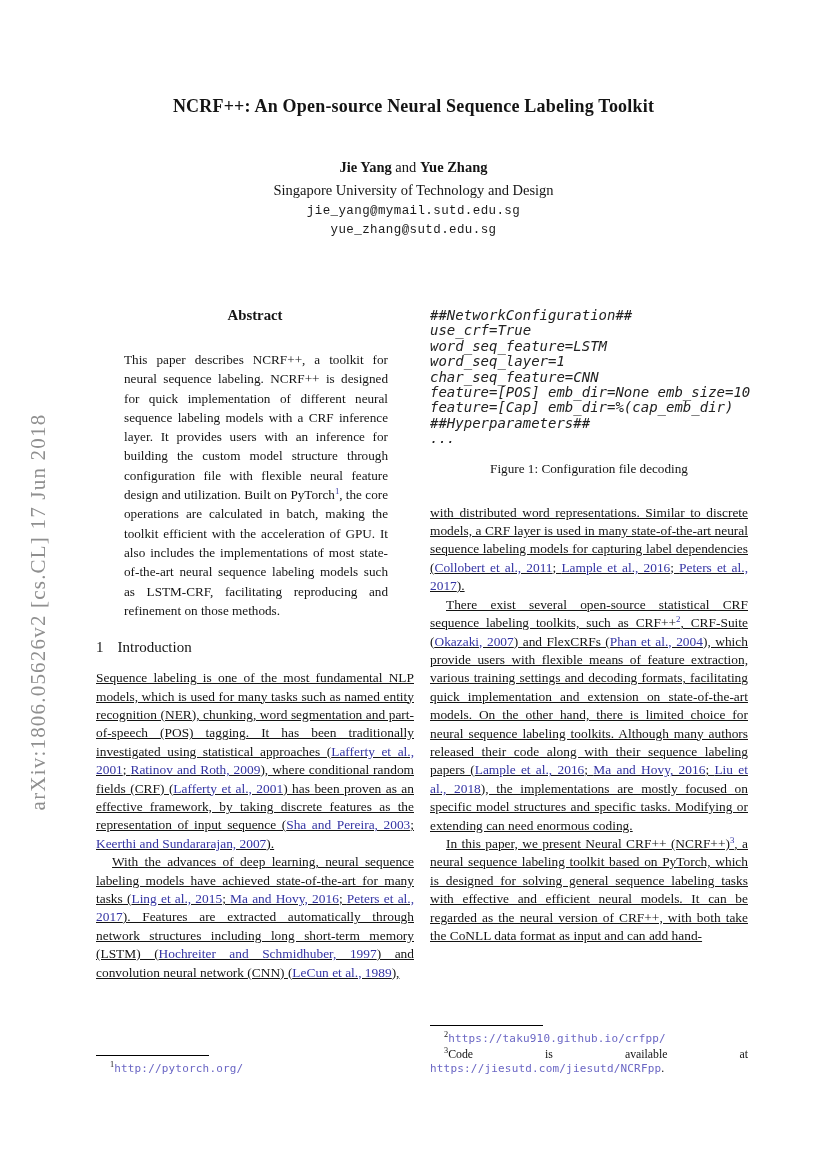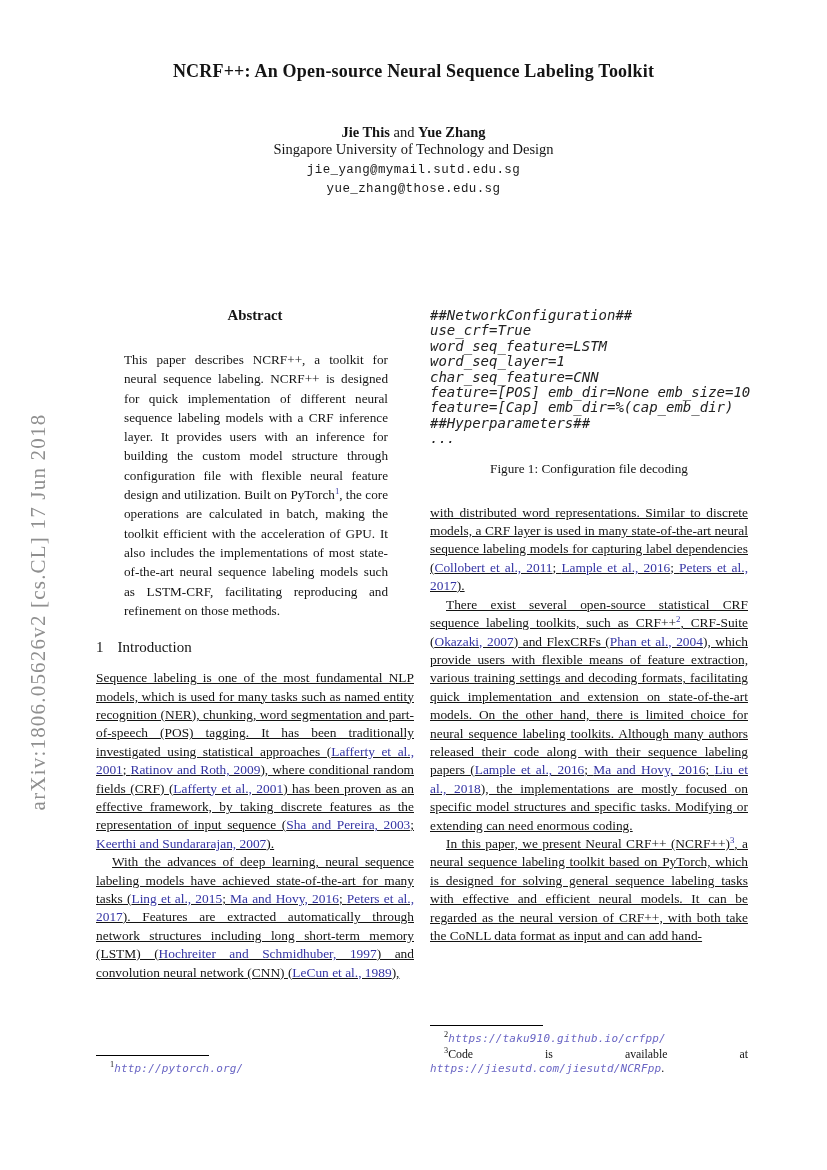--- a/index.html
+++ b/index.html
@@ -17,24 +17,24 @@
     position: absolute;
     top: 612px;
     left: 38px;
     transform: translate(-50%, -50%) rotate(-90deg);
     transform-origin: center center;
     white-space: nowrap;
     font-size: 21px;
     letter-spacing: 1.2px;
     color: #8f8f8f;
   }
-  .header { text-align: center; padding-top: 61px; }
+  .header { text-align: center; padding-top: 96px; }
   .title { font-size: 18px; font-weight: bold; letter-spacing: 0.2px; }
   .authors-line { margin-top: 42px; font-size: 14.5px; }
-  .affiliation { font-size: 14.5px; }
+  .affiliation { margin-top: 6px; font-size: 14.5px; }
   .email {
     margin-top: 5px;
     font-family: Liberation Mono, monospace;
     font-size: 12.5px;
     letter-spacing: 0.4px;
     color: #1a1a1a;
   }
   .columns {
     position: absolute;
     left: 96px;
@@ -113,36 +113,35 @@
     vertical-align: super;
     font-size: 70%;
     line-height: 0;
     color: #141414;
   }
   .seg-url {
     font-family: "DejaVu Sans Mono", "Liberation Mono", monospace;
     font-size: 93%;
     color: #6a66c4;
     letter-spacing: 0.2px;
-    font-style: italic;
   }
 </style>
 </head>
 <body>
 
 <div class="page">
 
   <div class="arxiv-stamp">arXiv:1806.05626v2  [cs.CL]  17 Jun 2018</div>
 
   <div class="header">
     <div class="title">NCRF++: An Open-source Neural Sequence Labeling Toolkit</div>
-    <div class="authors-line"><span class="seg-b">Jie This</span><span>  and  </span><span class="seg-b">Yue Zhang</span></div>
+    <div class="authors-line"><span class="seg-b">Jie Yang</span><span>  and  </span><span class="seg-b">Yue Zhang</span></div>
     <div class="affiliation">Singapore University of Technology and Design</div>
     <div class="email">jie_yang@mymail.sutd.edu.sg</div>
-    <div class="email">yue_zhang@those.edu.sg</div>
+    <div class="email">yue_zhang@sutd.edu.sg</div>
   </div>
 
   <div class="columns">
 
     <div class="col">
       <div class="abstract-heading">Abstract</div>
       <div class="abstract-body"><span>This paper describes NCRF++, a toolkit for neural sequence labeling. NCRF++ is designed for quick implementation of different neural sequence labeling models with a CRF inference layer. It provides users with an inference for building the custom model structure through configuration file with flexible neural feature design and utilization. Built on PyTorch</span><span class="seg-sup">1</span><span>, the core operations are calculated in batch, making the toolkit efficient with the acceleration of GPU. It also includes the implementations of most state-of-the-art neural sequence labeling models such as LSTM-CRF, facilitating reproducing and refinement on those methods.</span></div>
       <div class="section-heading">
         <span class="sec-num">1</span><span>Introduction</span>
       </div>

